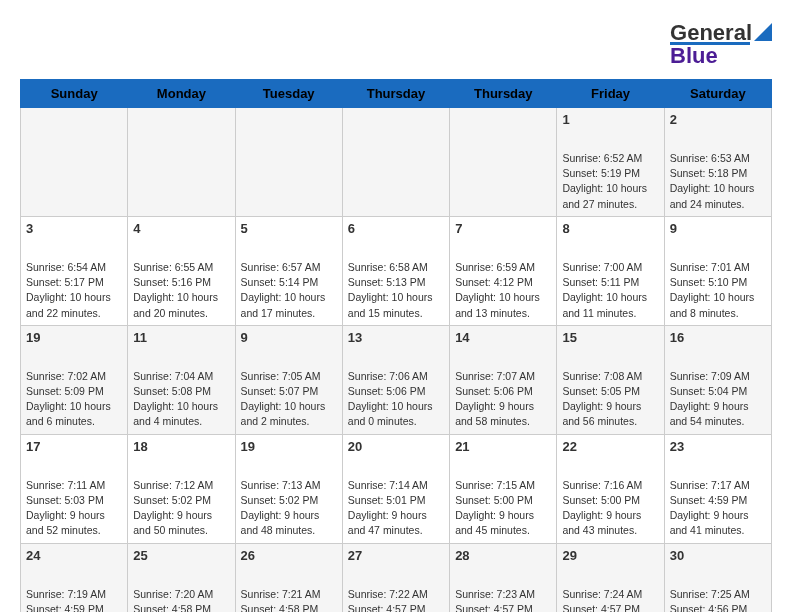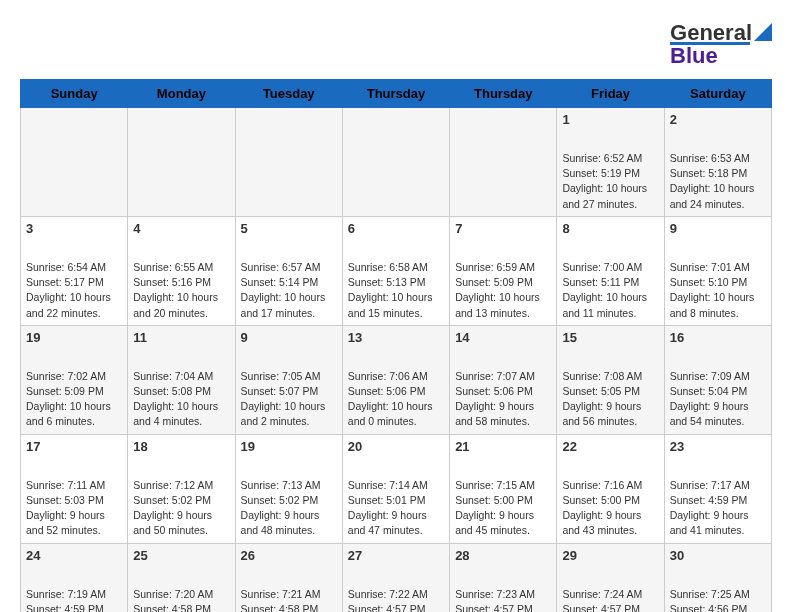--- a/index.html
+++ b/index.html
@@ -162,21 +162,21 @@
         <td>
           <span class="day-num">6</span>
           <div class="day-info" style="white-space: pre-line;">Sunrise: 6:58 AM
 Sunset: 5:13 PM
 Daylight: 10 hours
 and 15 minutes.</div>
         </td>
         <td>
           <span class="day-num">7</span>
           <div class="day-info" style="white-space: pre-line;">Sunrise: 6:59 AM
-Sunset: 5:09 PM
+Sunset: 4:12 PM
 Daylight: 10 hours
 and 13 minutes.</div>
         </td>
         <td>
           <span class="day-num">8</span>
           <div class="day-info" style="white-space: pre-line;">Sunrise: 7:00 AM
 Sunset: 5:11 PM
 Daylight: 10 hours
 and 11 minutes.</div>
         </td>

